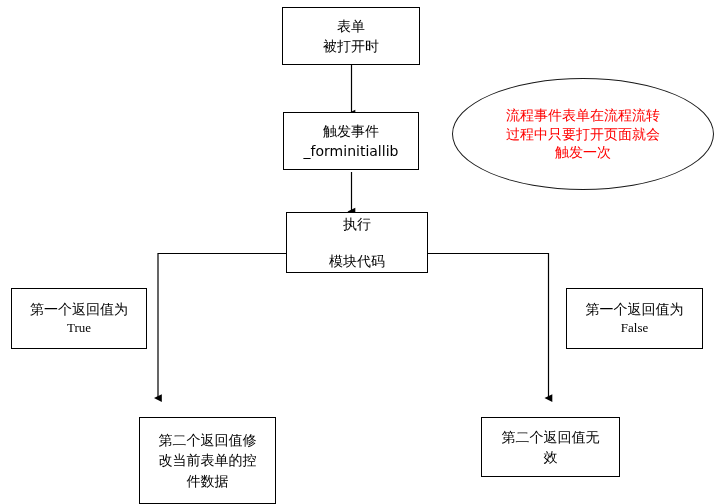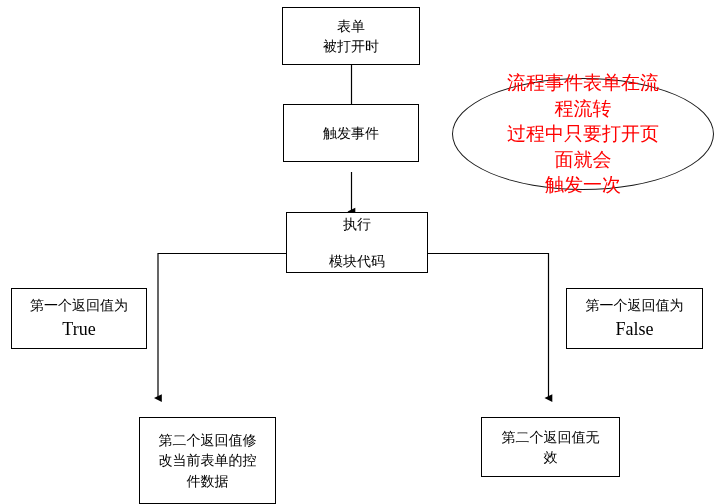--- a/index.html
+++ b/index.html
@@ -29,34 +29,34 @@
     font-size: 14px;
     line-height: 1.45;
     white-space: pre;
     z-index: 3;
   }
   .node .line {
     display: block;
   }
   .mono-serif {
     font-family: "Liberation Serif", "DejaVu Serif", serif;
-    font-size: 18px;
+    font-size: 13px;
   }
   .note-ellipse {
     position: absolute;
     box-sizing: border-box;
     border: 1px solid #1a1a1a;
     border-radius: 50%;
     background: #ffffff;
     display: flex;
     align-items: center;
     justify-content: center;
     text-align: center;
     color: #ff0000;
-    font-size: 19px;
+    font-size: 14px;
     line-height: 1.35;
     z-index: 3;
   }
   .note-ellipse .note-text {
     width: 62%;
     white-space: pre-line;
   }
   svg.edges {
     position: absolute;
     left: 0;
@@ -86,22 +86,23 @@
     <polyline points="286,253.5 158,253.5 158,398" fill="none" stroke="#000000" stroke-width="1.2" marker-end="url(#arrowhead)"></polyline>
 
     <polyline points="428,253.5 548.5,253.5 548.5,398" fill="none" stroke="#000000" stroke-width="1.2" marker-end="url(#arrowhead)"></polyline>
   </svg>
 
   <div class="node" style="left:282px; top:7px; width:138px; height:58px;">
     <span class="line">表单</span>
     <span class="line">被打开时</span>
   </div>
 
-  <div class="node" style="left:283px; top:104px; width:136px; height:58px;">
+  <div class="node" style="left:283px; top:112px; width:136px; height:58px;">
     <span class="line">触发事件</span>
+    <span class="line">_forminitiallib</span>
   </div>
 
   <div class="node" style="left:286px; top:212px; width:142px; height:61px;gap:16px;">
     <span class="line">执行</span>
     <span class="line">模块代码</span>
   </div>
 
   <div class="node" style="left:11px; top:288px; width:136px; height:61px;">
     <span class="line">第一个返回值为</span>
     <span class="line mono-serif">True</span>

